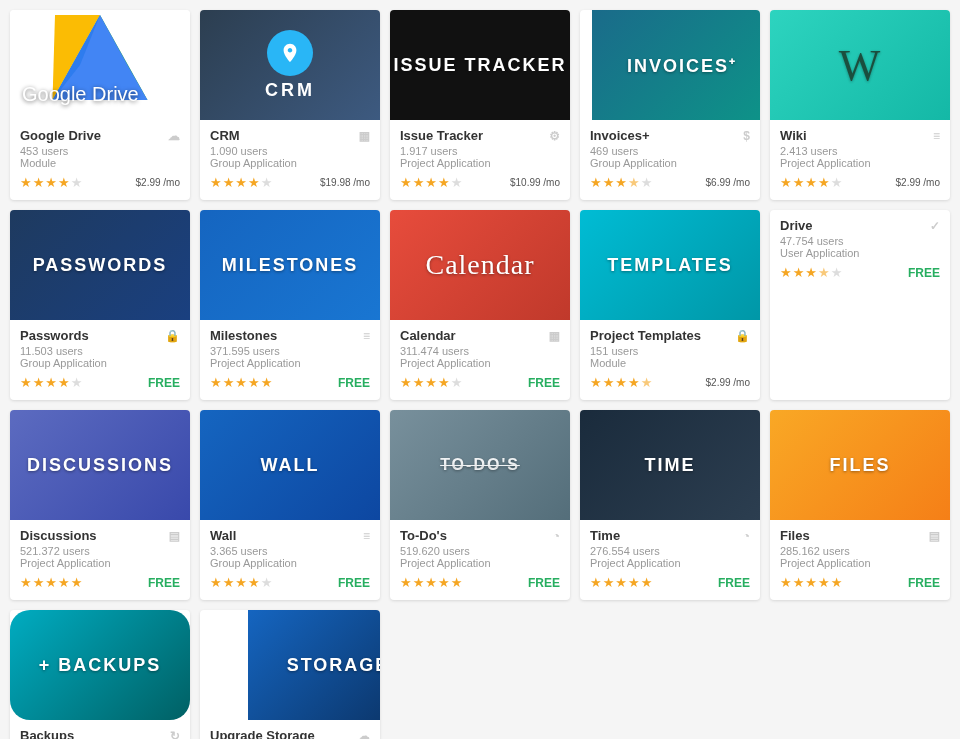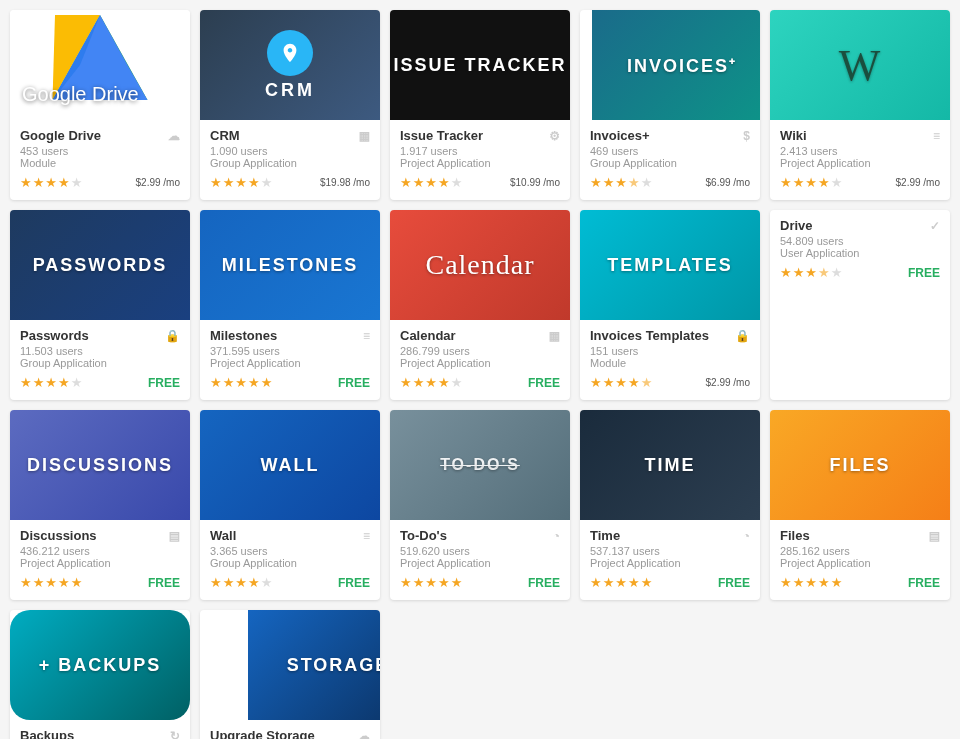--- a/index.html
+++ b/index.html
@@ -218,69 +218,69 @@
     </div>
     <div class="card">
       <div class="card-thumb" style="background: linear-gradient(135deg, rgb(231, 76, 60), rgb(192, 57, 43));">
         <span class="thumb-title" style="font-family: &quot;Brush Script MT&quot;, cursive; font-size: 28px; font-weight: 400; letter-spacing: 1px;">Calendar</span>
       </div>
       <div class="card-info">
         <div class="card-name">
           <span>Calendar</span>
           <span class="icon" style="color: rgb(204, 204, 204); font-size: 12px;">▦</span>
         </div>
-        <div class="card-users">286.799 users</div>
+        <div class="card-users">311.474 users</div>
         <div class="card-type">Project Application</div>
         <div class="card-bottom">
           <div class="stars"><span style="color:#f5a623;">★</span><span style="color:#f5a623;">★</span><span style="color:#f5a623;">★</span><span style="color:#f5a623;">★</span><span style="color:#ddd;">★</span></div>
           <div class="price free">FREE</div>
         </div>
       </div>
     </div>
     <div class="card">
       <div class="card-thumb" style="background: linear-gradient(135deg, rgb(0, 188, 212), rgb(0, 151, 167));">
         <span class="thumb-title" style="font-size: 18px; font-weight: 700; letter-spacing: 2px; text-transform: uppercase;">TEMPLATES</span>
       </div>
       <div class="card-info">
         <div class="card-name">
-          <span>Invoices Templates</span>
+          <span>Project Templates</span>
           <span class="icon" style="color: rgb(204, 204, 204); font-size: 12px;">🔒</span>
         </div>
         <div class="card-users">151 users</div>
         <div class="card-type">Module</div>
         <div class="card-bottom">
           <div class="stars"><span style="color:#f5a623;">★</span><span style="color:#f5a623;">★</span><span style="color:#f5a623;">★</span><span style="color:#f5a623;">★</span><span style="color:#f5a623;opacity:0.6;">★</span></div>
           <div class="price">$2.99 /mo</div>
         </div>
       </div>
     </div>
     <div class="card">
       <div class="card-info">
         <div class="card-name">
           <span>Drive</span>
           <span class="icon" style="color: rgb(204, 204, 204); font-size: 12px;">✓</span>
         </div>
-        <div class="card-users">54.809 users</div>
+        <div class="card-users">47.754 users</div>
         <div class="card-type">User Application</div>
         <div class="card-bottom">
           <div class="stars"><span style="color:#f5a623;">★</span><span style="color:#f5a623;">★</span><span style="color:#f5a623;">★</span><span style="color:#f5a623;opacity:0.6;">★</span><span style="color:#ddd;">★</span></div>
           <div class="price free">FREE</div>
         </div>
       </div>
     </div>
     <div class="card">
       <div class="card-thumb" style="background: linear-gradient(135deg, rgb(92, 107, 192), rgb(57, 73, 171));">
         <span class="thumb-title" style="font-size: 18px; font-weight: 700; letter-spacing: 2px; text-transform: uppercase;">DISCUSSIONS</span>
       </div>
       <div class="card-info">
         <div class="card-name">
           <span>Discussions</span>
           <span class="icon" style="color: rgb(204, 204, 204); font-size: 12px;">▤</span>
         </div>
-        <div class="card-users">436.212 users</div>
+        <div class="card-users">521.372 users</div>
         <div class="card-type">Project Application</div>
         <div class="card-bottom">
           <div class="stars"><span style="color:#f5a623;">★</span><span style="color:#f5a623;">★</span><span style="color:#f5a623;">★</span><span style="color:#f5a623;">★</span><span style="color:#f5a623;">★</span></div>
           <div class="price free">FREE</div>
         </div>
       </div>
     </div>
     <div class="card">
       <div class="card-thumb" style="background: linear-gradient(135deg, rgb(21, 101, 192), rgb(13, 71, 161));">
         <span class="thumb-title" style="font-size: 18px; font-weight: 700; letter-spacing: 2px; text-transform: uppercase;">WALL</span>
@@ -317,21 +317,21 @@
     </div>
     <div class="card">
       <div class="card-thumb" style="background: linear-gradient(135deg, rgb(26, 43, 60), rgb(44, 62, 80));">
         <span class="thumb-title" style="font-size: 18px; font-weight: 700; letter-spacing: 2px; text-transform: uppercase;">TIME</span>
       </div>
       <div class="card-info">
         <div class="card-name">
           <span>Time</span>
           <span class="icon" style="color: rgb(204, 204, 204); font-size: 12px;">◔</span>
         </div>
-        <div class="card-users">537.137 users</div>
+        <div class="card-users">276.554 users</div>
         <div class="card-type">Project Application</div>
         <div class="card-bottom">
           <div class="stars"><span style="color:#f5a623;">★</span><span style="color:#f5a623;">★</span><span style="color:#f5a623;">★</span><span style="color:#f5a623;">★</span><span style="color:#f5a623;">★</span></div>
           <div class="price free">FREE</div>
         </div>
       </div>
     </div>
     <div class="card">
       <div class="card-thumb" style="background: linear-gradient(135deg, rgb(249, 168, 37), rgb(245, 127, 23));">
         <span class="thumb-title" style="font-size: 18px; font-weight: 700; letter-spacing: 2px; text-transform: uppercase;">FILES</span>

